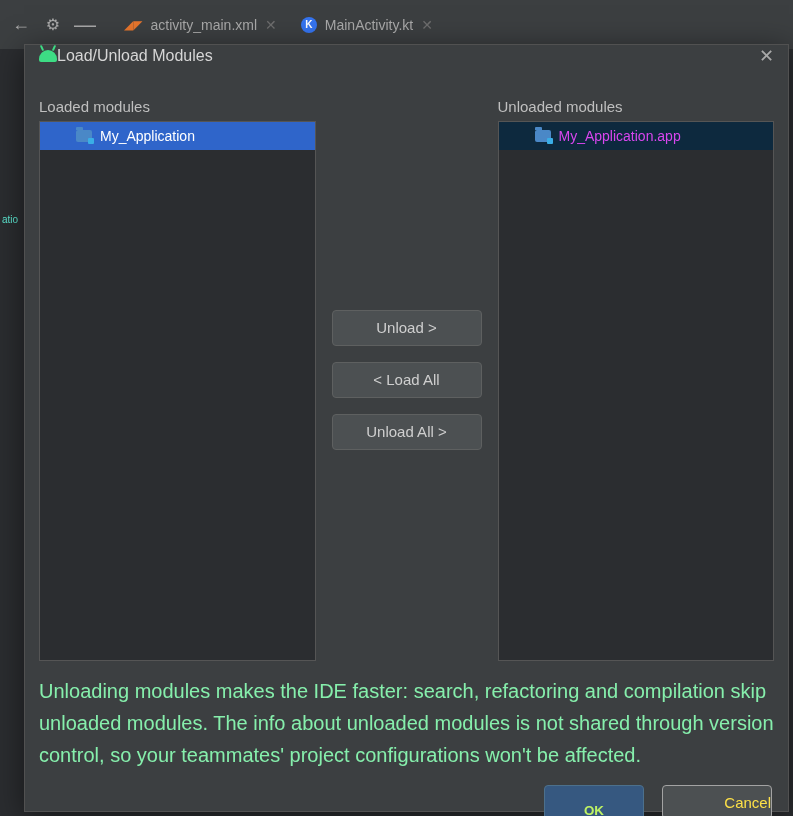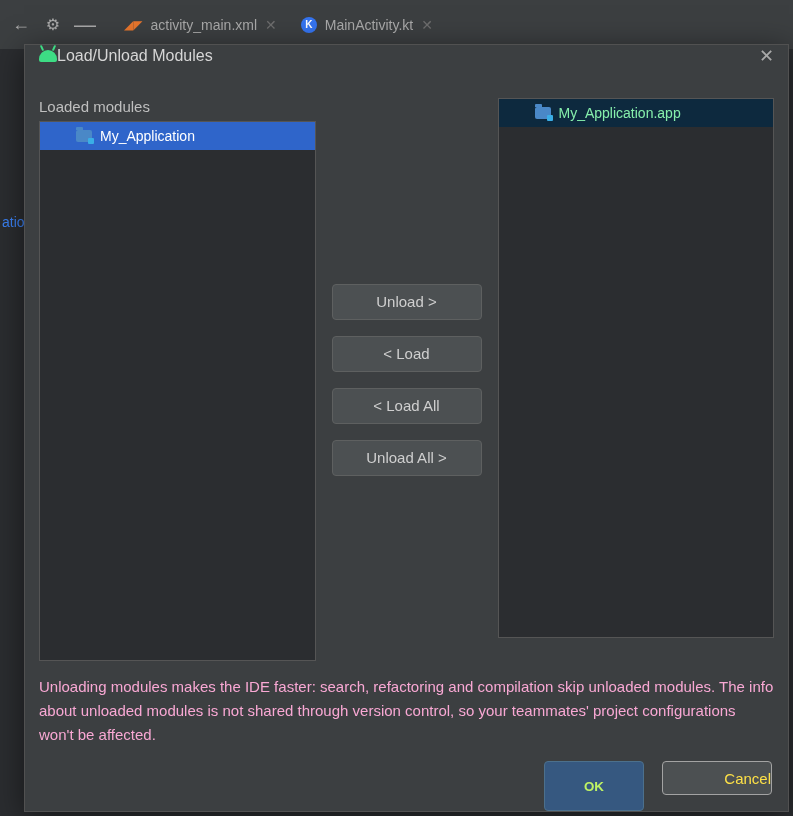--- a/index.html
+++ b/index.html
@@ -50,22 +50,22 @@
     width:16px;height:16px;border-radius:50%;
     background:#3574f0;display:flex;align-items:center;justify-content:center;
     font-size:10px;color:#fff;font-weight:bold;
   }
   .gear { font-size:16px; }
   .minus { font-size:22px; line-height: 10px; }
   .arrow-left { font-size:18px; }
   .side-text {
     position:absolute;
     left:0; top:210px;
-    color:#3b82f6;
-    font-size:14px;
+    color:#5eead4;
+    font-size:10px;
     padding:4px 2px;
   }
   
   .dialog {
     position:absolute;
     top:44px; left:24px;
     width:765px; height:768px;
     background:#3c3f41;
     border:1px solid #515151;
     box-shadow:0 6px 30px rgba(0,0,0,.5);
@@ -123,21 +123,21 @@
     display:flex;align-items:center;
     height:28px;
     padding-left:36px;
     gap:8px;
     font-size:14px;
   }
   .list-item.selected {
     background:#2f65ca;color:#fff;
   }
   .list-item.alt-selected {
-    background:#0d293e;color:#86efac;
+    background:#0d293e;color:#d946ef;
   }
   .folder-icon {
     width:16px;height:12px;
     background:#4a88c7;
     border-radius:2px;
     position:relative;
   }
   .folder-icon::before {
     content:"";position:absolute;top:-3px;left:0;width:7px;height:3px;background:#4a88c7;border-radius:1px 1px 0 0;
   }
@@ -155,23 +155,23 @@
     border:1px solid #5e6060;
     color:#cfcfcf;
     height:36px;
     font-size:15px;
     border-radius:4px;
     cursor:pointer;
     padding:0 18px;
   }
   .help-text {
     margin-top:14px;
-    font-size:15px;
+    font-size:20px;
     line-height:1.6;
-    color:#f9a8d4;
+    color:#86efac;
   }
   .dialog-footer {
     display:flex;
     justify-content:flex-end;
     gap:18px;
     padding:14px 16px 18px 16px;
   }
   .btn-primary {
     background:#365880;
     border:1px solid #4c708c;
@@ -230,26 +230,26 @@
             <span class="folder-icon">
                 <span class="dot"></span>
               </span>
             <span>My_Application</span>
           </div>
         </div>
       </div>
 
       <div class="center-controls">
         <button class="btn">Unload &gt;</button>
-        <button class="btn">&lt; Load</button>
         <button class="btn">&lt; Load All</button>
         <button class="btn">Unload All &gt;</button>
       </div>
 
       <div class="pane">
+        <div class="pane-label">Unloaded modules</div>
         <div class="listbox">
           <div class="list-item alt-selected">
             <span class="folder-icon">
                 <span class="dot"></span>
               </span>
             <span>My_Application.app</span>
           </div>
         </div>
       </div>
 

